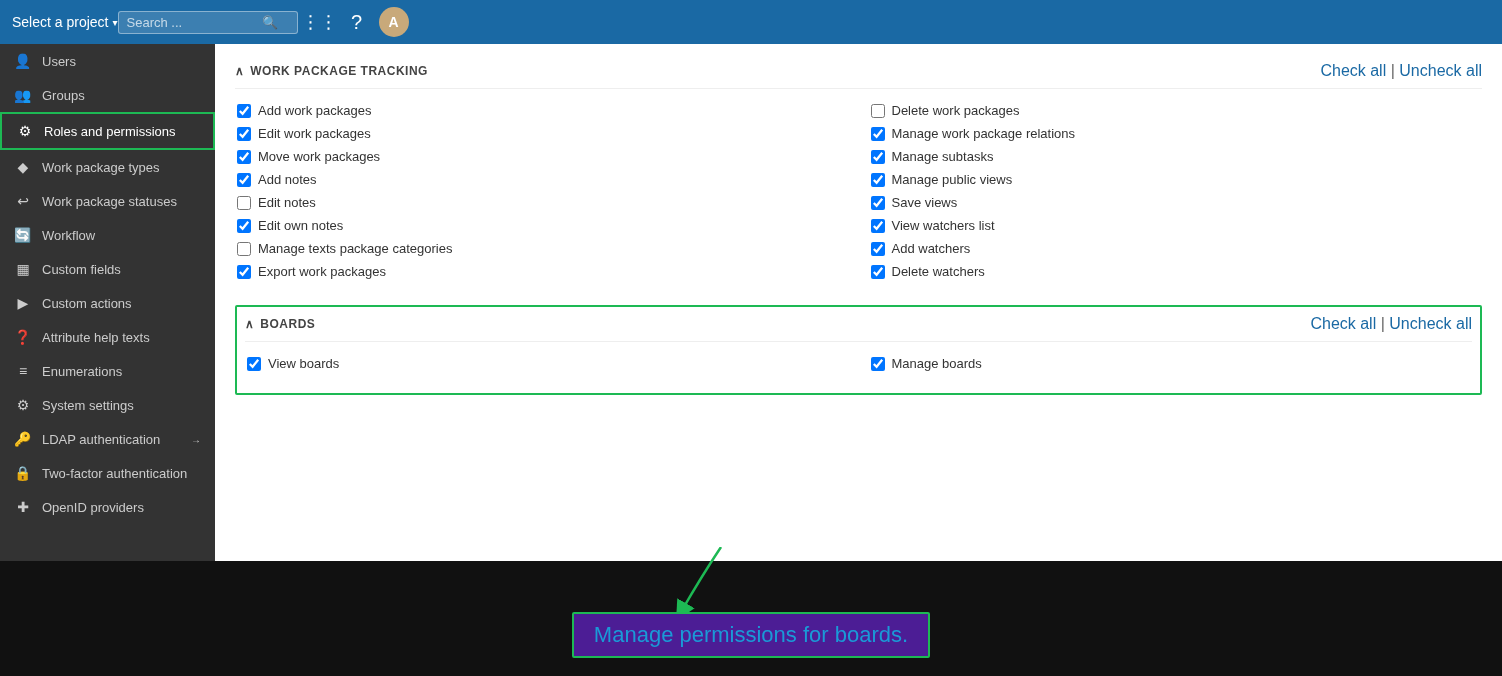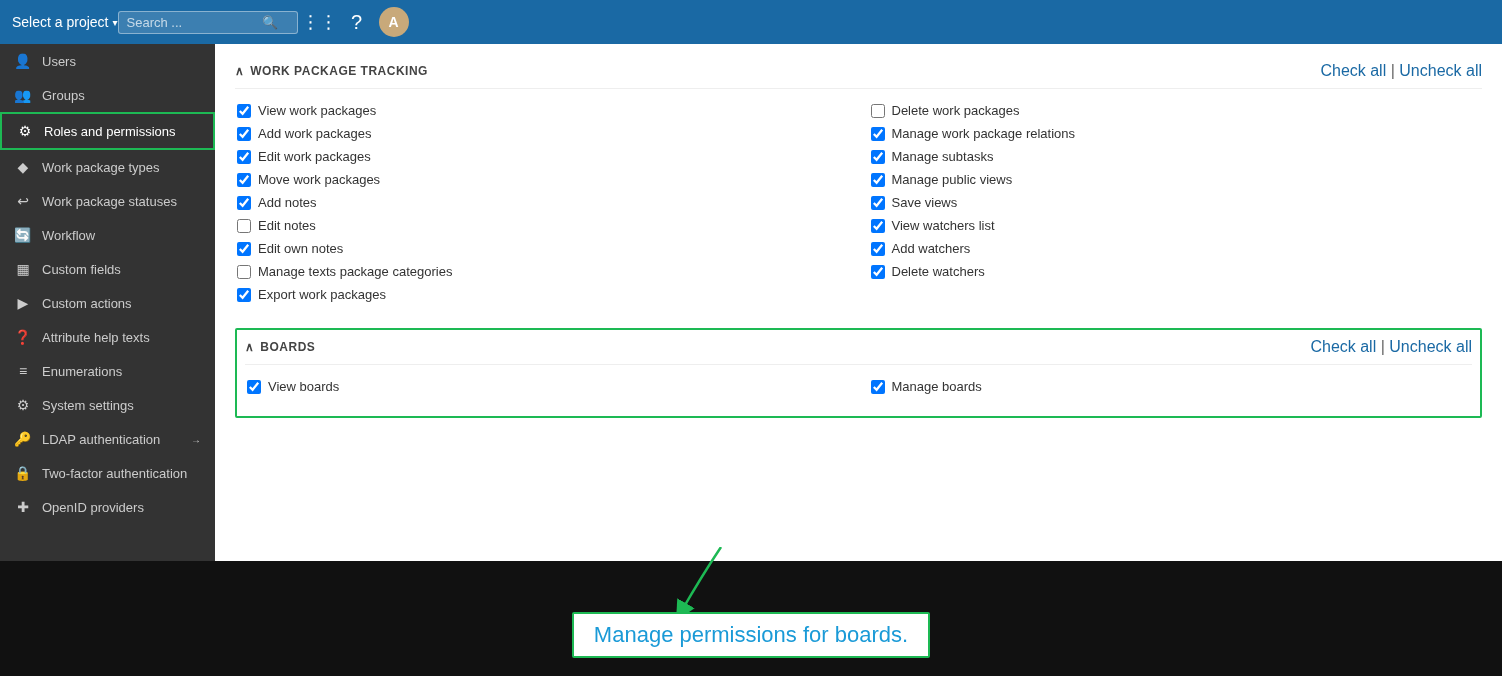--- a/index.html
+++ b/index.html
@@ -211,21 +211,21 @@
       background: #111;
       height: 115px;
       flex-shrink: 0;
       display: flex;
       align-items: flex-end;
       justify-content: center;
       padding-bottom: 18px;
       position: relative;
     }
     .tooltip-box {
-      background: #ffffff;
+      background: #4c1d95;
       border: 2px solid #1db954;
       border-radius: 2px;
       padding: 8px 20px;
       font-size: 22px;
       color: #1a9ad7;
       font-weight: 400;
       position: relative;
     }
   </style>
 </head>
@@ -319,24 +319,20 @@
         </div>
         <div class="section-actions">
           <span>Check all</span>
           <span style="color:#666;"> | </span>
           <span>Uncheck all</span>
         </div>
       </div>
       <div class="permissions-grid">
 
         <div>
-          <div class="perm-item">
-            <input type="checkbox" checked="" style="">
-            <span>View work packages</span>
-          </div>
           <div class="perm-item">
             <input type="checkbox" checked="" style="">
             <span>Add work packages</span>
           </div>
           <div class="perm-item">
             <input type="checkbox" checked="" style="">
             <span>Edit work packages</span>
           </div>
           <div class="perm-item">
             <input type="checkbox" checked="" style="">

